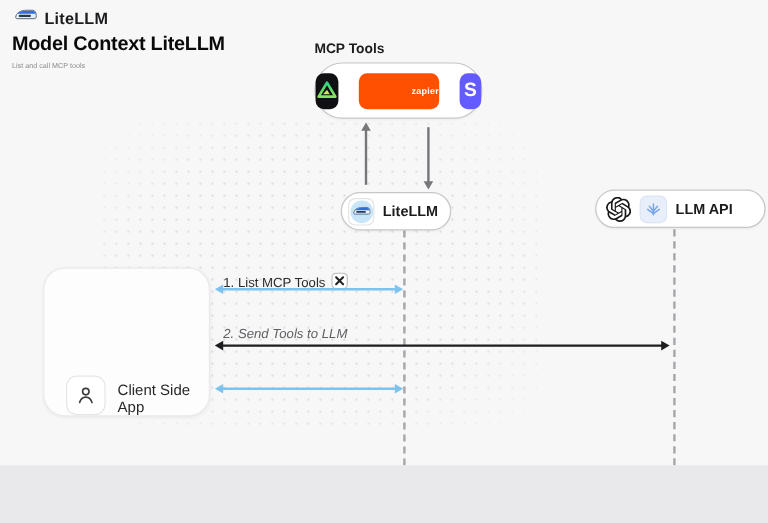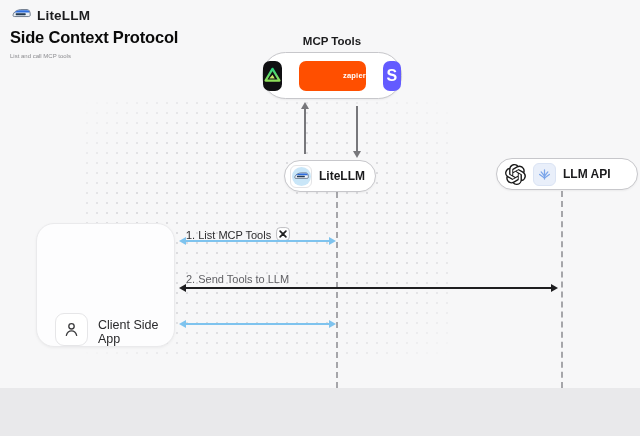--- a/index.html
+++ b/index.html
@@ -15,21 +15,21 @@
 
   
   .brand{position:absolute;left:12px;top:6px;display:flex;align-items:center;gap:6px;}
   .brand .txt{font-size:13.5px;font-weight:700;color:#1c1c1e;letter-spacing:.2px;}
   .title{position:absolute;left:10px;top:28px;font-size:16.5px;font-weight:700;color:#0a0a0a;letter-spacing:-.2px;}
   .subtitle{position:absolute;left:10px;top:53px;font-size:6px;color:#8b8b8f;}
 
   
   .pill{position:absolute;background:#fff;border:1.5px solid #c7c7cb;border-radius:24px;
     display:flex;align-items:center;box-shadow:0 1px 2px rgba(0,0,0,.05);box-sizing:border-box;}
-  .mcp-label{position:absolute;left:262px;top:35px;width:140px;text-align:center;
+  .mcp-label{position:absolute;left:262px;top:35px;width:140px;
     font-size:11.5px;font-weight:700;color:#1c1c1e;}
   .mcp-pill{left:262px;top:52px;width:140px;height:47px;justify-content:center;gap:17px;}
   .tool{width:30px;height:30px;border-radius:7px;display:flex;align-items:center;justify-content:center;}
   .tool-dark{background:#101012;}
   .tool-zapier{background:var(--zapier-orange,#ff4f00);padding-left:44px;}
   .tool-zapier span{color:#fff;font-size:7.5px;font-weight:700;letter-spacing:.2px;}
   .tool-stripe{background:var(--stripe-purple,#635bff);}
   .tool-stripe span{color:#fff;font-size:16px;font-weight:700;}
 
   .node-pill{height:32px;border-radius:17px;gap:7px;padding:0 10px 0 5px;}
@@ -62,40 +62,40 @@
   
   .v-arrow{position:absolute;width:0;color:#77777b;}
   .v-arrow .line{position:absolute;top:5px;bottom:5px;left:-1px;width:2px;background:currentColor;}
   .v-arrow .ah{position:absolute;width:0;height:0;border-left:4px solid transparent;border-right:4px solid transparent;}
   .v-arrow.up .ah{top:0;left:-4px;border-bottom:7px solid currentColor;}
   .v-arrow.down .ah{bottom:0;left:-4px;border-top:7px solid currentColor;}
 
   
   .msg-label{position:absolute;display:flex;align-items:center;gap:5px;font-size:11px;font-weight:500;}
   .msg-label.m1,.msg-label.m3{color:#2c2c2e;justify-content:space-between;}
-  .msg-label.m2{color:#606064;}
+  .msg-label.m2{color:#606064;font-style:italic;}
 </style>
 </head>
 <body>
 
 <div class="canvas">
 
   <div class="dots"></div>
 
   <div class="brand">
     <span>
       <svg width="19" height="13" viewBox="0 0 36 22">
         <path d="M2 15 C2 8 10 3.5 19 3.5 L29 3.5 C32.5 3.5 34.5 8 34.5 12 L34.5 14 C34.5 16 33 16.8 31 16.8 L5 16.8 C3 16.8 2 16.3 2 15 Z" fill="#e7edf3" stroke="#47566b" stroke-width="1.4"></path>
         <path d="M4.5 9 C9 4.8 14 4.8 19 4.8 L29 4.8 C31.5 4.8 33 7 33.5 9.2 L4.5 9.2 Z" fill="#2e6fe0"></path>
         <rect x="7" y="10.5" width="19" height="3.6" rx="1.2" fill="#233a52"></rect>
       </svg>
     </span>
     <span class="txt">LiteLLM</span>
   </div>
-  <div class="title">Side Context Protocol</div>
+  <div class="title">Model Context LiteLLM</div>
   <div class="subtitle">List and call MCP tools</div>
 
   <div class="mcp-label">MCP Tools</div>
   <div class="pill mcp-pill">
     <div class="tool tool-dark">
       <svg width="19" height="19" viewBox="0 0 20 20">
         <defs>
             <linearGradient id="gt" x1="0" y1="0" x2="0" y2="1">
           <stop offset="0" stop-color="#2fd37f"></stop>
               <stop offset="1" stop-color="#8fe05a"></stop>

